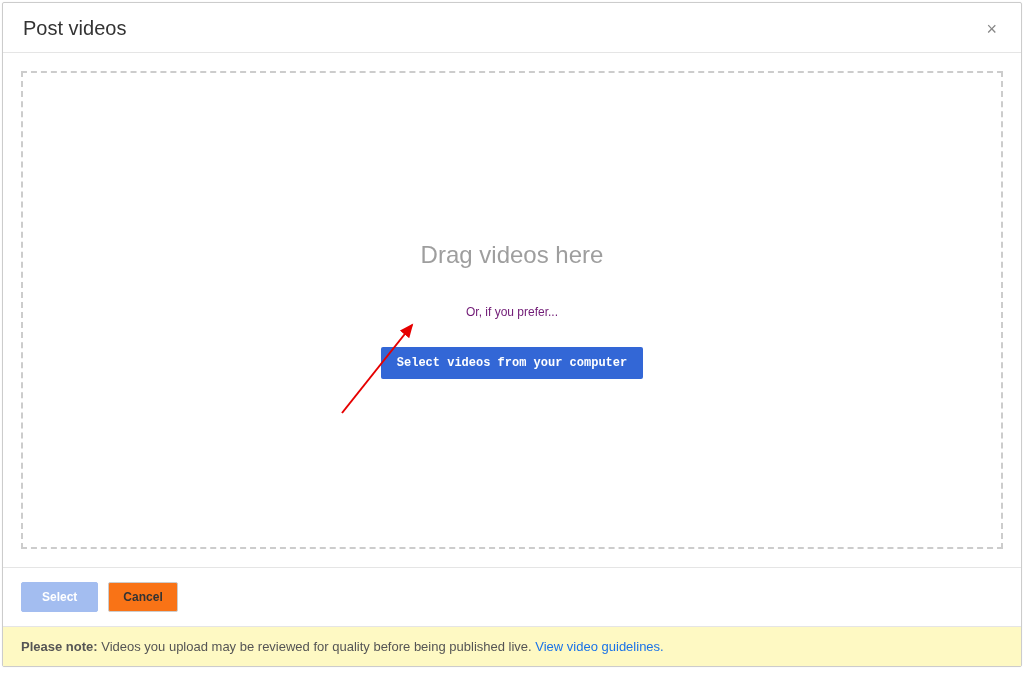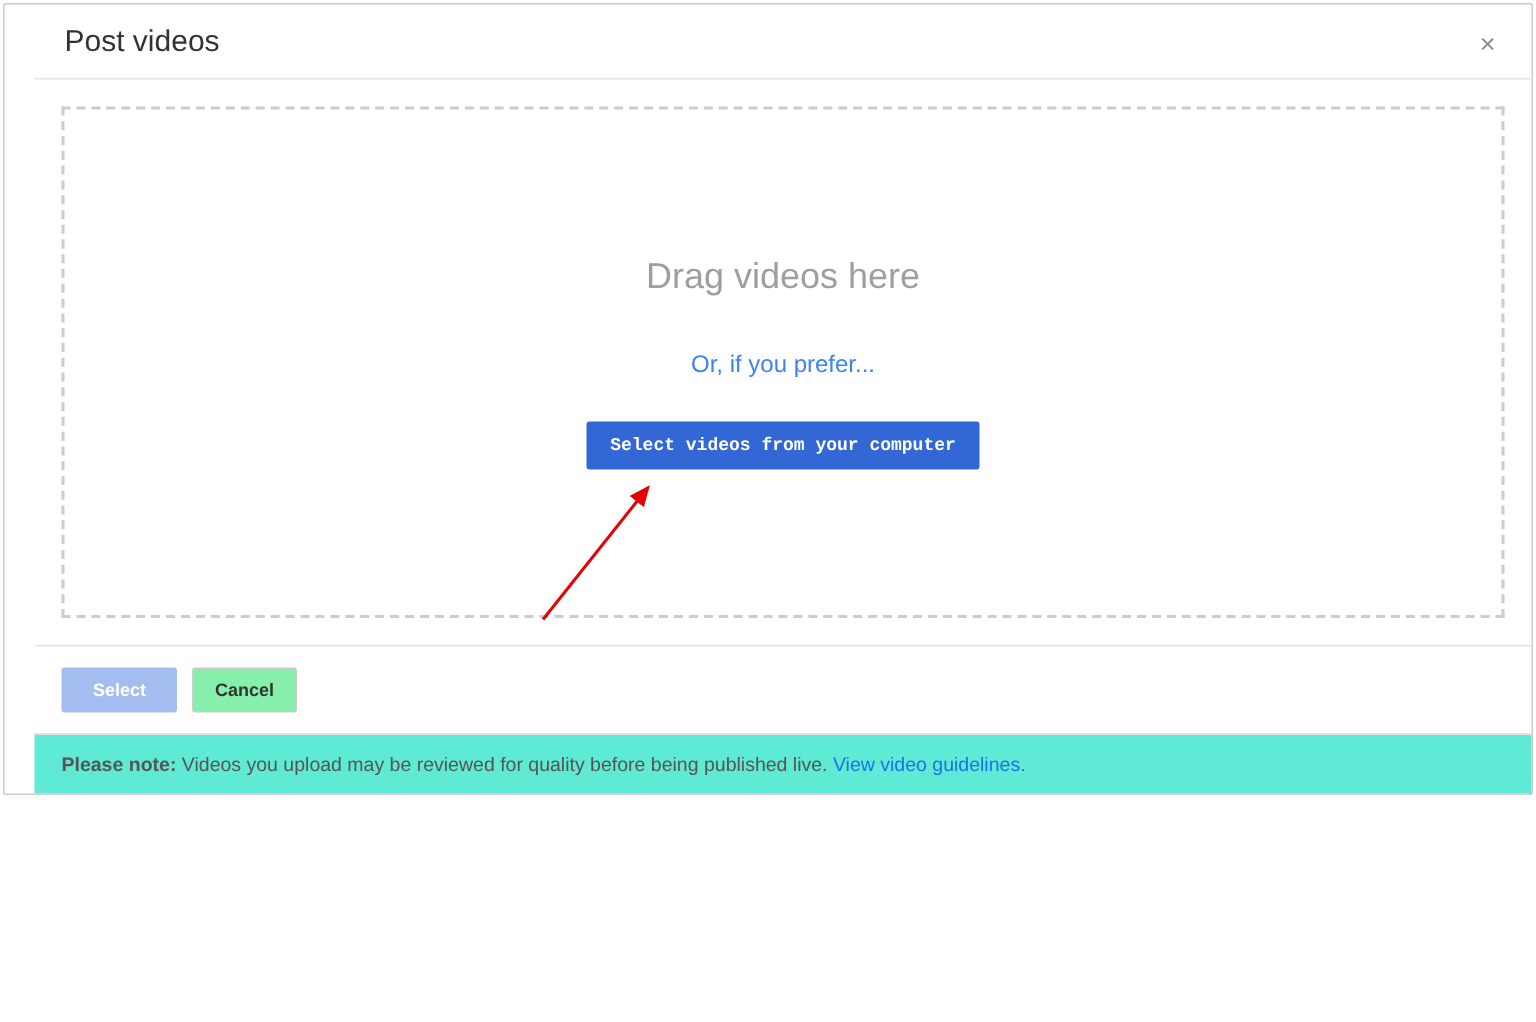--- a/index.html
+++ b/index.html
@@ -9,29 +9,28 @@
     }
     body {
       font-family: Arial, Helvetica, sans-serif;
       background: #fff;
       width: 1024px;
       height: 681px;
       overflow: hidden;
     }
     .modal {
       width: 1020px;
-      height: 528px;
+      height: 665px;
       margin: 2px;
       border: 1px solid #ccc;
       border-radius: 2px;
       background: #fff;
       display: flex;
       flex-direction: column;
       box-shadow: 0 0 2px rgba(0,0,0,0.05);
-      padding-left: 20px;
     }
     .modal-header {
       display: flex;
       justify-content: space-between;
       align-items: center;
       padding: 14px 20px 12px 20px;
       border-bottom: 1px solid #e5e5e5;
     }
     .modal-title {
       font-size: 20px;
@@ -63,22 +62,22 @@
       position: relative;
       gap: 20px;
     }
     .drag-text {
       font-size: 24px;
       color: #9e9e9e;
       font-weight: 400;
       margin-bottom: 16px;
     }
     .or-text {
-      font-size: 16px;
-      color: #3b82f6;
+      font-size: 12px;
+      color: #701a75;
       margin-bottom: 8px;
     }
     .select-computer-btn {
       background: #3367d6;
       color: #fff;
       border: none;
       padding: 9px 16px;
       font-size: 12px;
       font-weight: bold;
       border-radius: 2px;
@@ -101,31 +100,31 @@
       background: #a3bdf0;
       color: #fff;
       border: 1px solid #a3bdf0;
       padding: 7px 20px;
       font-size: 12px;
       font-weight: bold;
       border-radius: 2px;
       cursor: pointer;
     }
     .btn-cancel {
-      background: #86efac;
+      background: #f97316;
       color: #333;
       border: 1px solid #ccc;
       padding: 7px 14px;
       font-size: 12px;
       font-weight: bold;
       border-radius: 2px;
       cursor: pointer;
     }
     .note-bar {
-      background: #5eead4;
+      background: #fef9c3;
       padding: 12px 18px;
       font-size: 13px;
       color: #555;
       border-top: 1px solid #e5e5e5;
     }
     .note-bold {
       font-weight: bold;
       color: #555;
     }
     .note-link {

